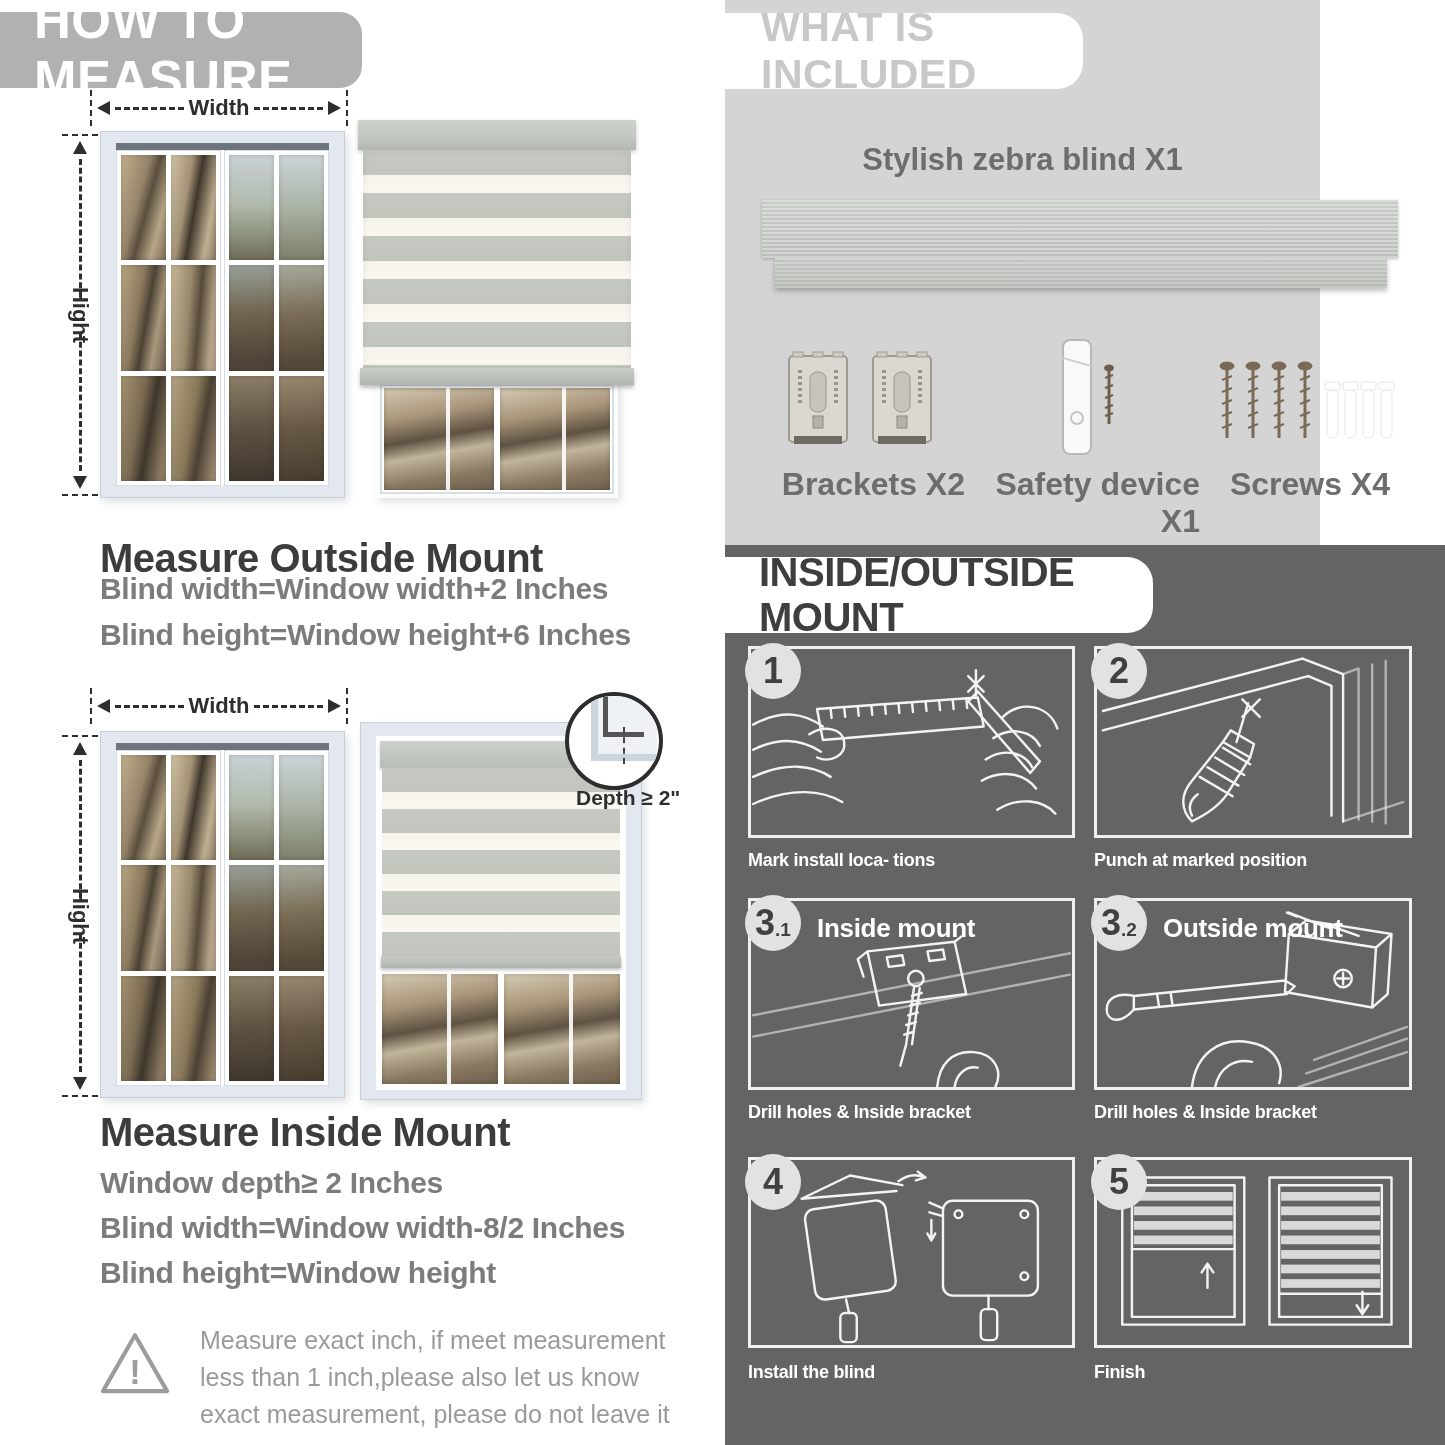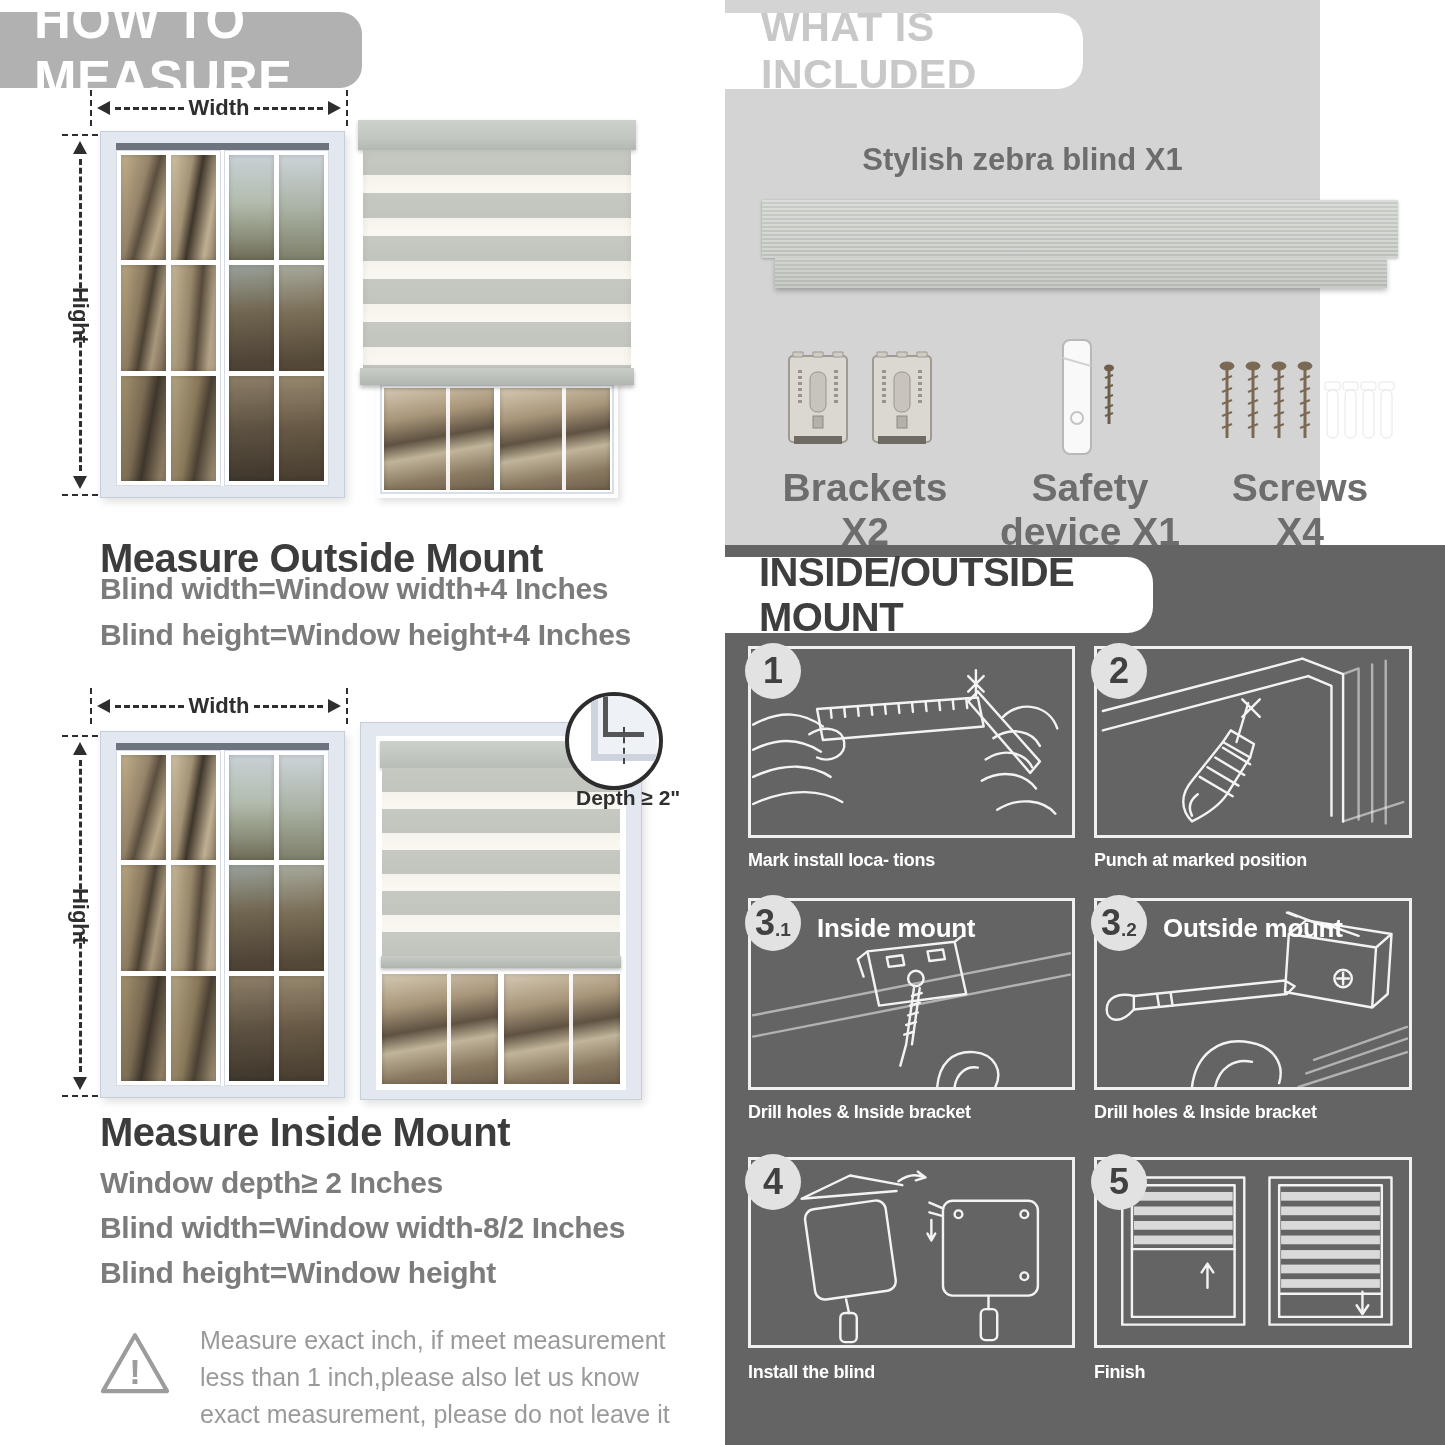--- a/index.html
+++ b/index.html
@@ -98,21 +98,21 @@
   .product-label{position:absolute;left:0;top:142px;width:100%;text-align:center;
     font-size:31px;font-weight:700;color:#6d6d6d;}
   .bar-top{position:absolute;left:37px;top:200px;width:636px;height:58px;
     background:repeating-linear-gradient(180deg,rgba(255,255,255,.28) 0 2px,rgba(0,0,0,.02) 2px 4px),
                linear-gradient(180deg,#ccd0ca,#c0c4be);
     box-shadow:0 1px 3px rgba(0,0,0,.25);}
   .bar-bottom{position:absolute;left:50px;top:258px;width:612px;height:30px;
     background:repeating-linear-gradient(180deg,rgba(255,255,255,.22) 0 2px,rgba(0,0,0,.02) 2px 4px),
                linear-gradient(180deg,#c6cac4,#b8bcb6);
     box-shadow:0 3px 5px rgba(0,0,0,.25);}
-  .hw-label{position:absolute;top:466px;font-size:39px;font-weight:700;color:#6d6d6d;text-align:center;}
+  .hw-label{position:absolute;top:466px;font-size:32px;font-weight:700;color:#6d6d6d;text-align:right;}
 
   .right-dark{position:absolute;left:725px;top:545px;width:828px;height:900px;background:#646464;}
   .mount-band{position:absolute;left:0;top:12px;width:428px;height:76px;background:#fff;
     border-radius:0 26px 26px 0;display:flex;align-items:center;padding-left:34px;box-sizing:border-box;
     color:#3e3e3e;font-weight:700;font-size:40px;letter-spacing:-.5px;}
   .panel{position:absolute;border:3px solid #f0f0f0;box-sizing:border-box;}
   .panel svg.art{position:absolute;inset:0;width:100%;height:100%;}
   .badge{position:absolute;left:-6px;top:-6px;width:56px;height:56px;border-radius:50%;
     background:#e2e2e2;color:#414141;display:flex;align-items:center;justify-content:center;
     font-weight:700;font-size:36px;z-index:3;}
@@ -178,22 +178,22 @@
     <div class="mini-window" style="left:18px;top:268px;width:242px;height:118px;">
       <div class="mini-pane"></div>
       <div class="mini-pane"></div>
     </div>
     <div class="cassette"></div>
     <div class="fabric"></div>
     <div class="botbar"></div>
   </div>
 
   <div class="m-title" style="left:100px;top:536px;">Measure Outside Mount</div>
-  <div class="m-line" style="left:100px;top:572px;">Blind width=Window width+4 Inches</div>
-  <div class="m-line" style="left:100px;top:618px;">Blind height=Window height+4 Inches</div>
+  <div class="m-line" style="left:100px;top:572px;">Blind width=Window width+2 Inches</div>
+  <div class="m-line" style="left:100px;top:618px;">Blind height=Window height+6 Inches</div>
 
   <div class="h-measure" style="left:90px;top:688px;width:258px;height:36px;">
     <div class="tick-v"></div>
     <div class="ah-l"></div>
     <div class="dash"></div>
     <span>Width</span>
     <div class="dash"></div>
     <div class="ah-r"></div>
     <div class="tick-v"></div>
   </div>

